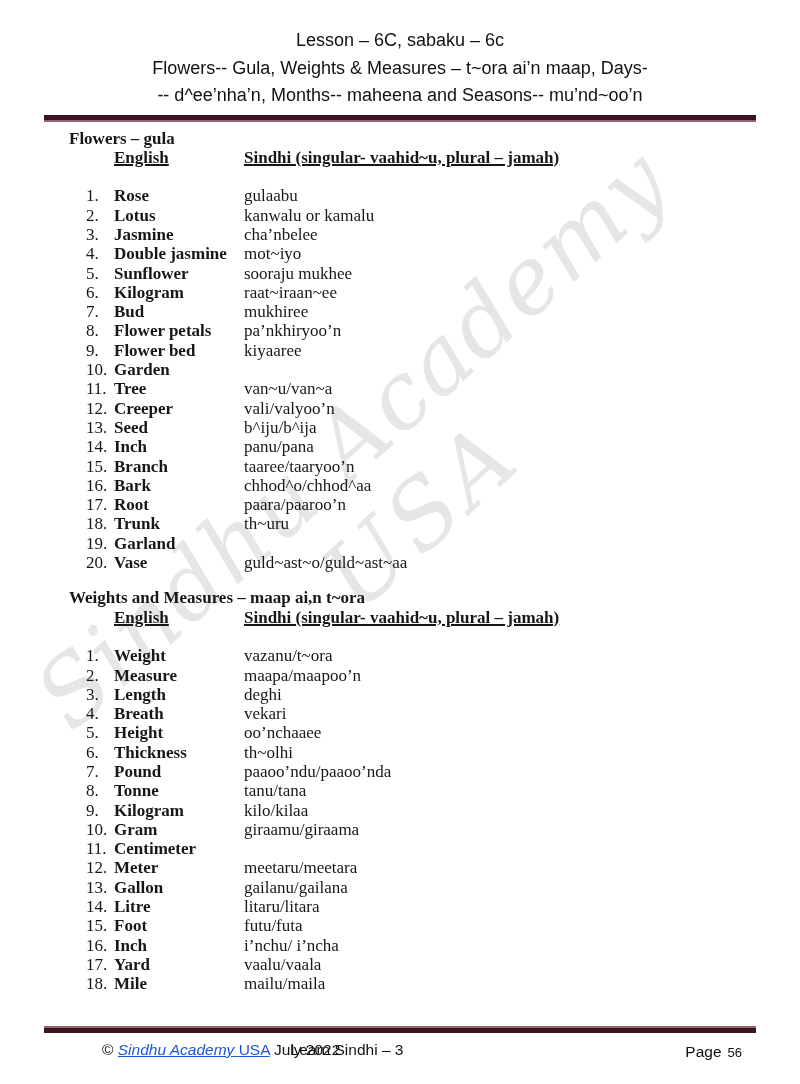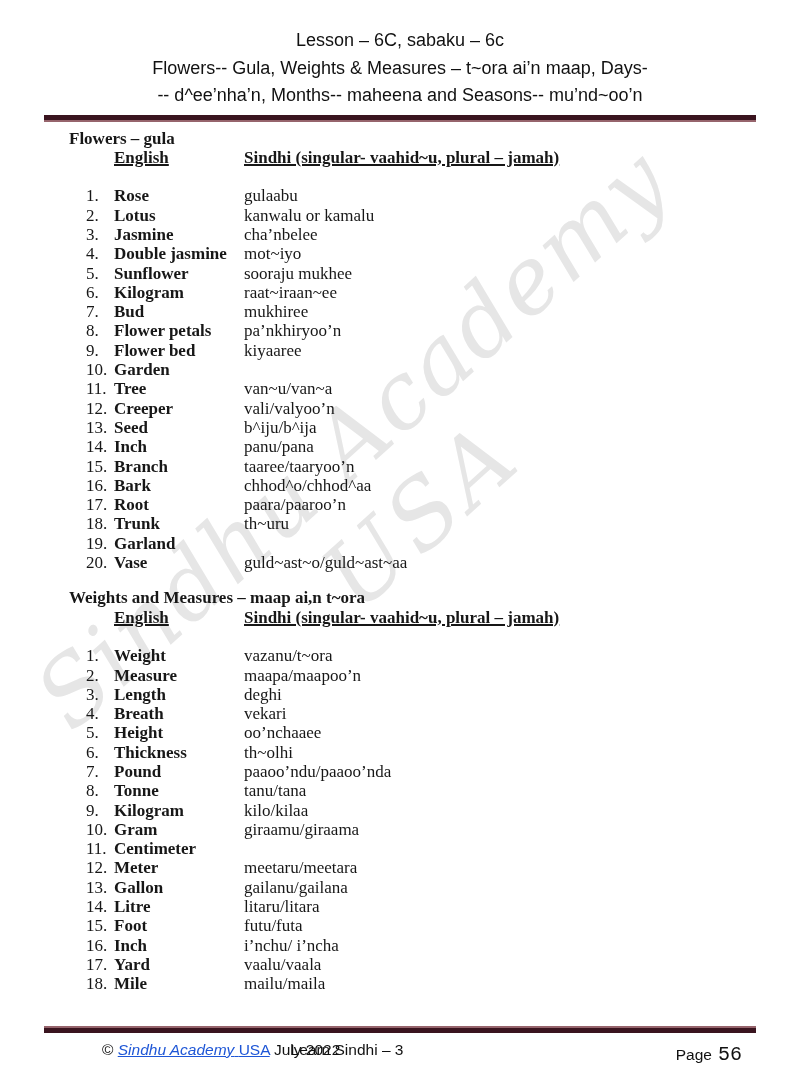--- a/index.html
+++ b/index.html
@@ -58,21 +58,21 @@
   }
   .page-footer{
     position:absolute;top:1041px;left:0;right:0;z-index:1;
     font-family:"Liberation Sans", sans-serif;font-size:15.5px;color:#111;
   }
   .footer-left{position:absolute;left:102px;top:0;white-space:nowrap;}
   .footer-center{position:absolute;left:347px;top:0;transform:translateX(-50%);white-space:nowrap;}
   .footer-right{position:absolute;right:58px;top:2px;white-space:nowrap;}
   .footer-link{color:var(--link-blue);text-decoration:underline;cursor:pointer;}
   .footer-link .it{font-style:italic;}
-  .page-num{font-family:Liberation Mono, monospace;font-size:20px;margin-left:6px;}
+  .page-num{font-family:Liberation Sans, sans-serif;font-size:13px;margin-left:6px;}
 </style>
 </head>
 <body>
 
 <div class="watermark">
   <div class="wm-line1">Sindhu Academy</div>
   <div class="wm-line2">USA</div>
 </div>
 
 <div class="page-header">

